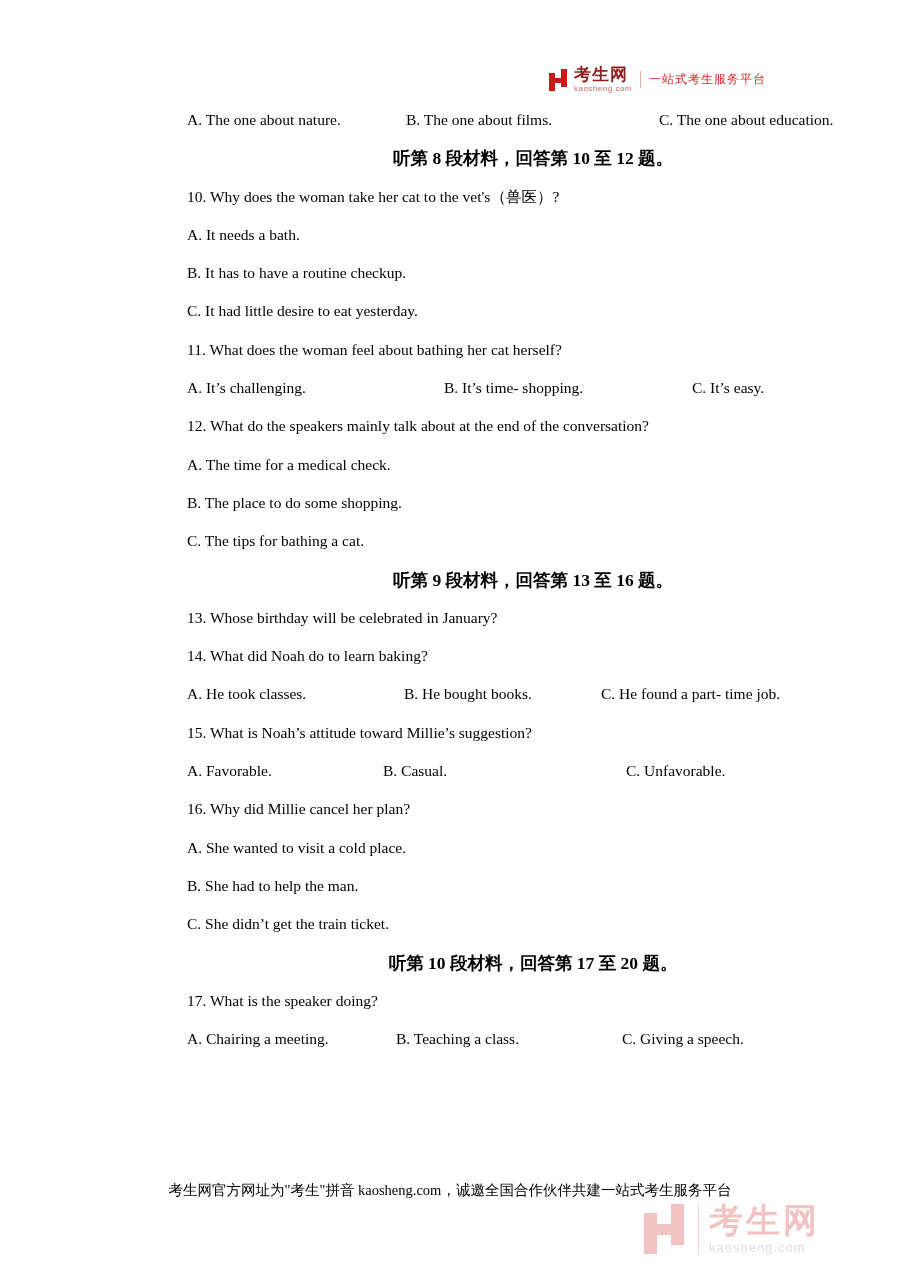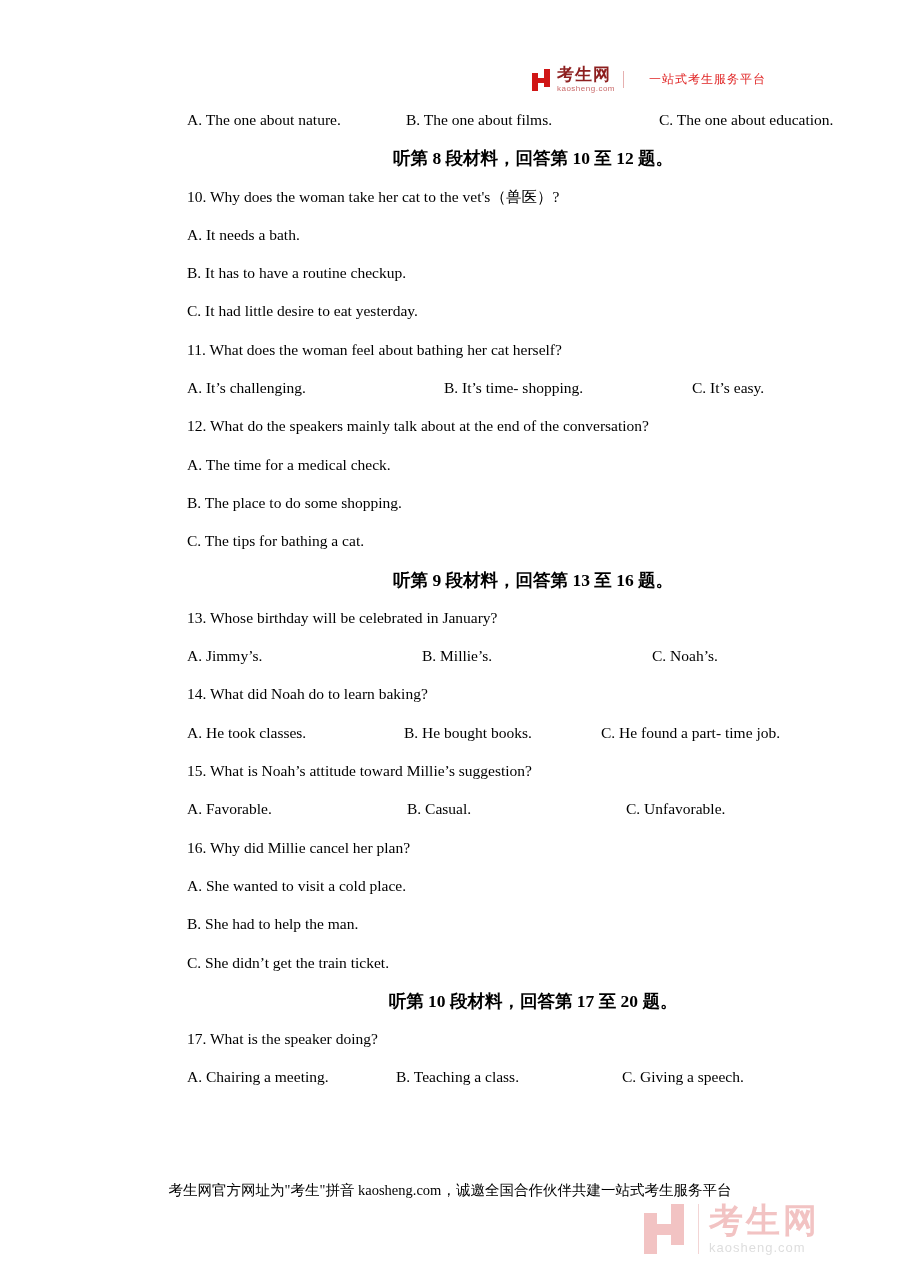--- a/index.html
+++ b/index.html
@@ -49,21 +49,21 @@
   .logo-domain {
     font-size: 8px;
     color: #c96a6a;
     margin-top: 2px;
     letter-spacing: 0.5px;
   }
   .logo-tagline {
     font-size: 12px;
     color: #e02424;
     border-left: 1px solid #e6b0b0;
-    padding-left: 25px;
+    padding-left: 8px;
     letter-spacing: 1px;
   }
 
   
   .content {
     position: absolute;
     left: 83px;
     top: 101px;
     width: 740px;
   }
@@ -174,37 +174,32 @@
     </p>
 
     <p class="line">12. What do the speakers mainly talk about at the end of the conversation?</p>
     <p class="line">A. The time for a medical check.</p>
     <p class="line">B. The place to do some shopping.</p>
     <p class="line">C. The tips for bathing a cat.</p>
 
     <p class="line heading">听第 9 段材料，回答第 13 至 16 题。</p>
 
     <p class="line">13. Whose birthday will be celebrated in January?</p>
-    <p class="line row">
-      <span class="opt" style="left:0">A. Jimmy’s.</span>
-      <span class="opt" style="left:235px">B. Millie’s.</span>
-      <span class="opt" style="left:465px">C. Noah’s.</span>
-    </p>
 
     <p class="line">14. What did Noah do to learn baking?</p>
     <p class="line row">
       <span class="opt" style="left:0">A. He took classes.</span>
       <span class="opt" style="left:217px">B. He bought books.</span>
       <span class="opt" style="left:414px">C. He found a part- time job.</span>
     </p>
 
     <p class="line">15. What is Noah’s attitude toward Millie’s suggestion?</p>
     <p class="line row">
       <span class="opt" style="left:0">A. Favorable.</span>
-      <span class="opt" style="left:220px">B. Casual.</span>
+      <span class="opt" style="left:196px">B. Casual.</span>
       <span class="opt" style="left:439px">C. Unfavorable.</span>
     </p>
 
     <p class="line">16. Why did Millie cancel her plan?</p>
     <p class="line">A. She wanted to visit a cold place.</p>
     <p class="line">B. She had to help the man.</p>
     <p class="line">C. She didn’t get the train ticket.</p>
 
     <p class="line heading">听第 10 段材料，回答第 17 至 20 题。</p>
 

